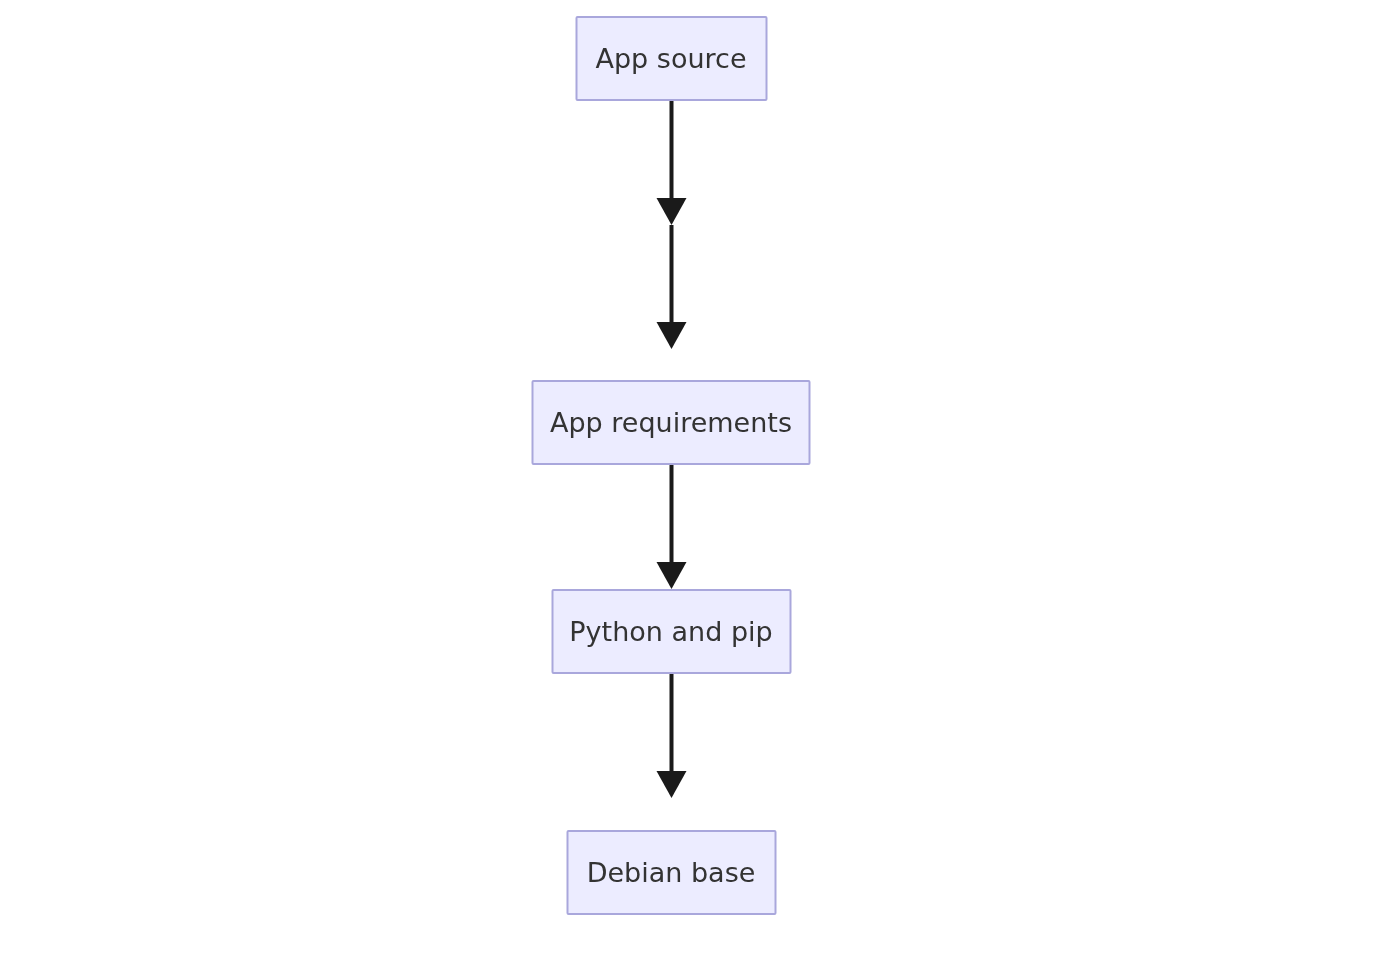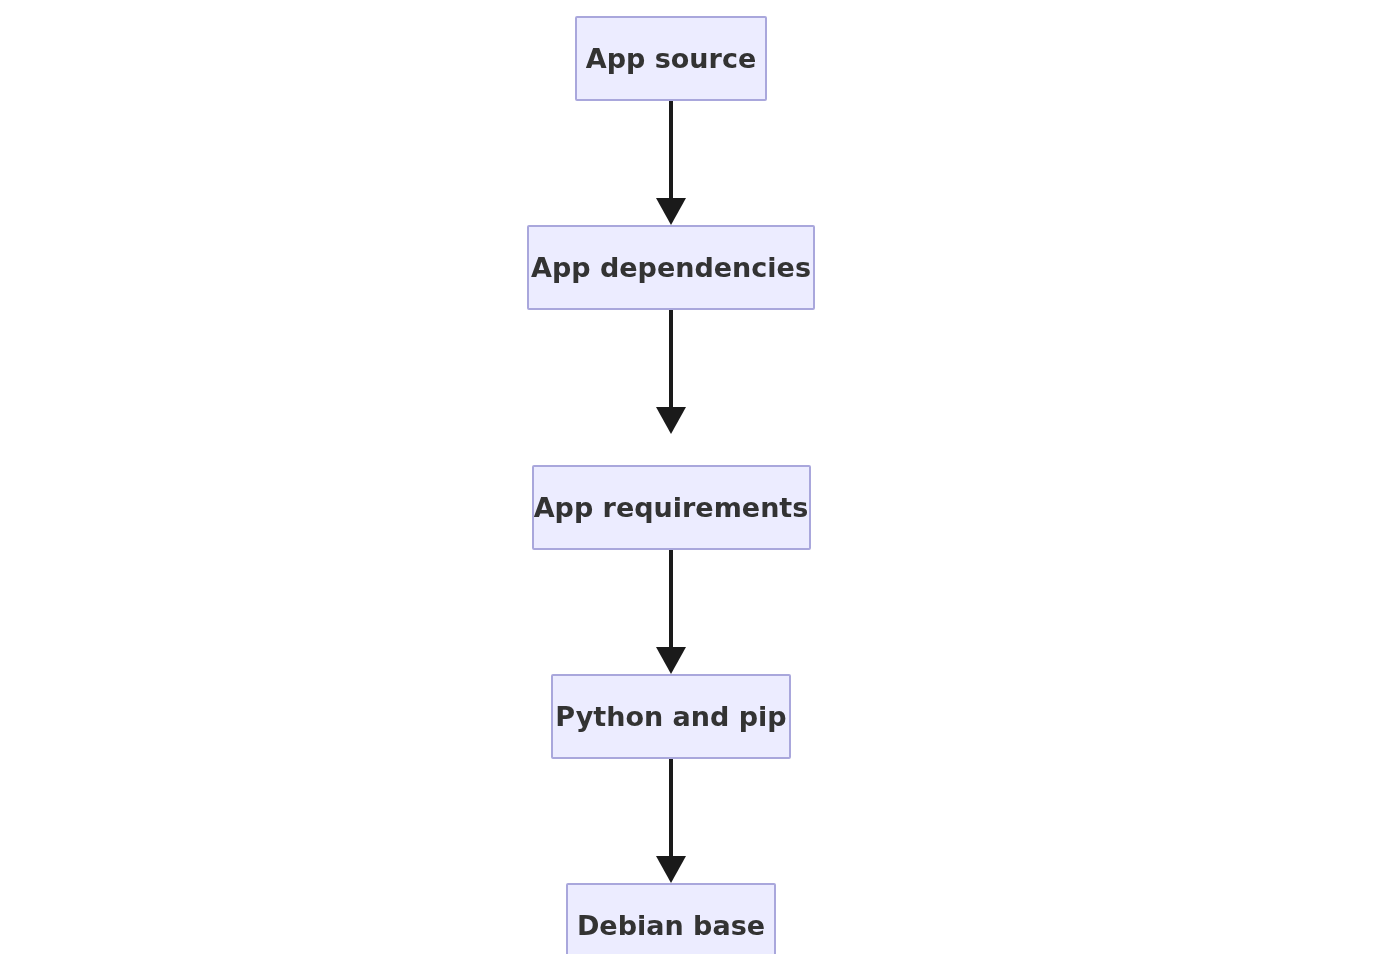--- a/index.html
+++ b/index.html
@@ -13,21 +13,20 @@
   body{
     background:var(--background);
     font-family:"DejaVu Sans","Liberation Sans",sans-serif;
   }
   .canvas{
     position:relative;
     width:1374px;
     height:954px;
     background:var(--background);
     overflow:hidden;
-    font-weight:bold;
   }
   .column{
     position:absolute;
     left:671px;
     top:16px;
     transform:translateX(-50%);
     display:flex;
     flex-direction:column;
     align-items:center;
   }
@@ -42,21 +41,21 @@
     border-radius:2px;
     color:var(--node-text);
     font-size:27px;
     line-height:1;
     white-space:nowrap;
   }
   .n1{width:192px;}
   .n2{width:288px;}
   .n3{width:279px;margin-top:31px;}
   .n4{width:240px;}
-  .n5{width:210px;}
+  .n5{width:210px;margin-top:32px;}
   .connector{
     height:124px;
     display:flex;
     flex-direction:column;
     align-items:center;
   }
   .shaft{
     width:4px;
     flex:1 1 auto;
     background:var(--arrow);
@@ -77,23 +76,20 @@
 
     <div class="node n1">
       <span>App source</span>
     </div>
 
     <div class="connector">
       <div class="shaft"></div>
       <div class="head"></div>
     </div>
 
-    <div class="node n2">
-      <span>App dependencies</span>
-    </div>
 
     <div class="connector">
       <div class="shaft"></div>
       <div class="head"></div>
     </div>
 
     <div class="node n3">
       <span>App requirements</span>
     </div>
 

